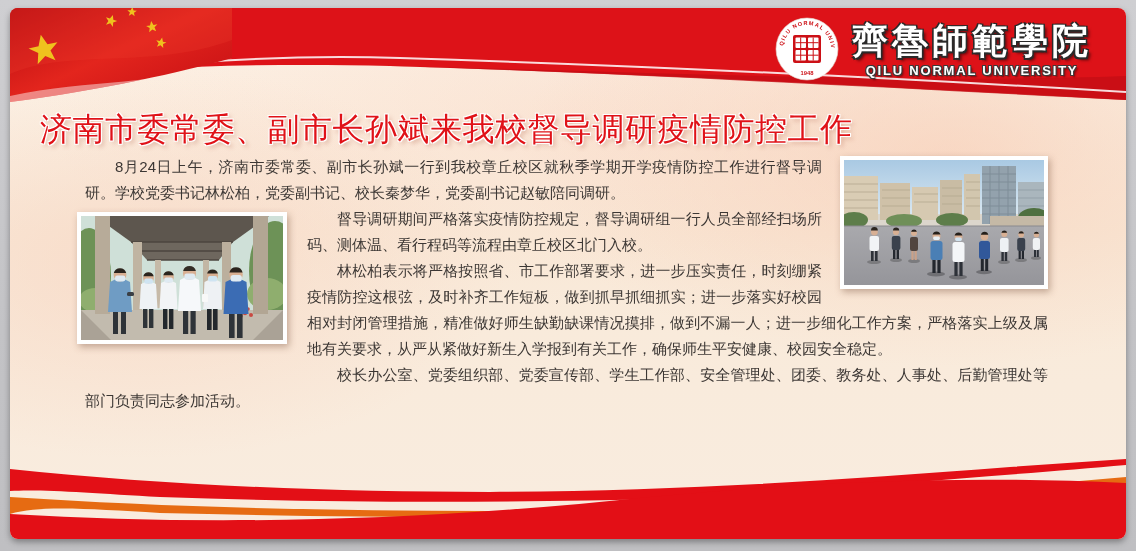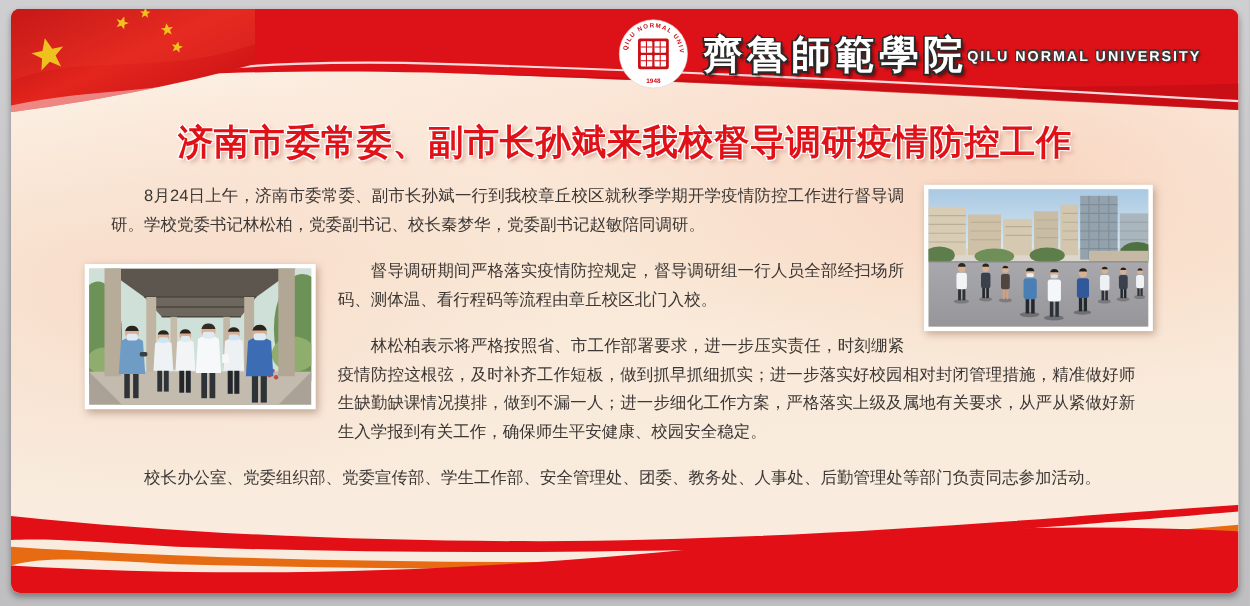--- a/index.html
+++ b/index.html
@@ -9,30 +9,30 @@
     background:
       radial-gradient(ellipse 620px 300px at 84% 28%, rgba(246,199,174,.55), rgba(246,199,174,0) 70%),
       radial-gradient(ellipse 520px 280px at 12% 48%, rgba(247,206,186,.5), rgba(247,206,186,0) 70%),
       radial-gradient(ellipse 700px 260px at 50% 20%, rgba(250,215,196,.45), rgba(250,215,196,0) 75%),
       linear-gradient(180deg,#fdf4ea 0%,#f9ead9 42%,#f9ecdf 100%);
     box-shadow:0 3px 6px rgba(0,0,0,.35);}
   .header-band{position:absolute;top:0;left:0;width:1116px;height:105px;}
   .flag{position:absolute;top:0;left:0;width:222px;height:104px;}
   .brand{position:absolute;top:7px;right:34px;display:flex;align-items:center;gap:12px;}
   .seal{width:66px;height:70px;flex:0 0 auto;}
-  .brand-names{display:flex;flex-direction:row;align-items:center;}
+  .brand-names{display:flex;flex-direction:column;align-items:center;}
   .brand-cn{font-family:"Liberation Serif",serif;font-weight:bold;font-size:36px;line-height:40px;color:#ffffff;letter-spacing:4px;white-space:nowrap;
     text-shadow:-1.5px -1.5px 0 #2a2a2a,1.5px -1.5px 0 #2a2a2a,-1.5px 1.5px 0 #2a2a2a,1.5px 1.5px 0 #2a2a2a,3px 3px 3px rgba(0,0,0,.55);}
   .brand-en{margin-top:2px;font-weight:bold;font-size:13px;line-height:16px;color:#ffffff;letter-spacing:1.8px;white-space:nowrap;
     text-shadow:-1px -1px 0 #3a3a3a,1px -1px 0 #3a3a3a,-1px 1px 0 #3a3a3a,1px 1px 0 #3a3a3a,2px 2px 2px rgba(0,0,0,.5);}
-  .title{position:relative;margin:100px 30px 0;text-align:center;font-family:"Liberation Serif",serif;font-weight:bold;
+  .title{position:relative;margin:100px 30px 0;text-align:left;font-family:"Liberation Serif",serif;font-weight:normal;
     font-size:32px;line-height:42px;color:#e01218;letter-spacing:.5px;
     text-shadow:0 0 2px #fff,1px 1px 0 #fff,-1px -1px 0 #fff,1px -1px 0 #fff,-1px 1px 0 #fff,3px 3px 4px rgba(160,70,45,.35);}
   .content{position:relative;margin:4px 78px 0 75px;font-size:15px;line-height:26px;color:#3c3734;text-align:justify;}
-  .content p{margin:16px;text-indent:2em;}
+  .content p{margin:0;text-indent:2em;}
   figure{margin:0;padding:0;}
   .photo{border:4px solid #fff;box-shadow:2px 3px 7px rgba(110,70,50,.4);background:#dcd6cc;}
   .photo svg{display:block;width:100%;height:100%;}
   .photo-right{float:right;width:200px;height:125px;margin:2px 0 10px 18px;}
   .photo-left{float:left;width:202px;height:124px;margin:6px 20px 26px -8px;}
   .footer-waves{position:absolute;bottom:0;left:0;width:1116px;height:80px;}
 </style>
 </head>
 <body>
 

